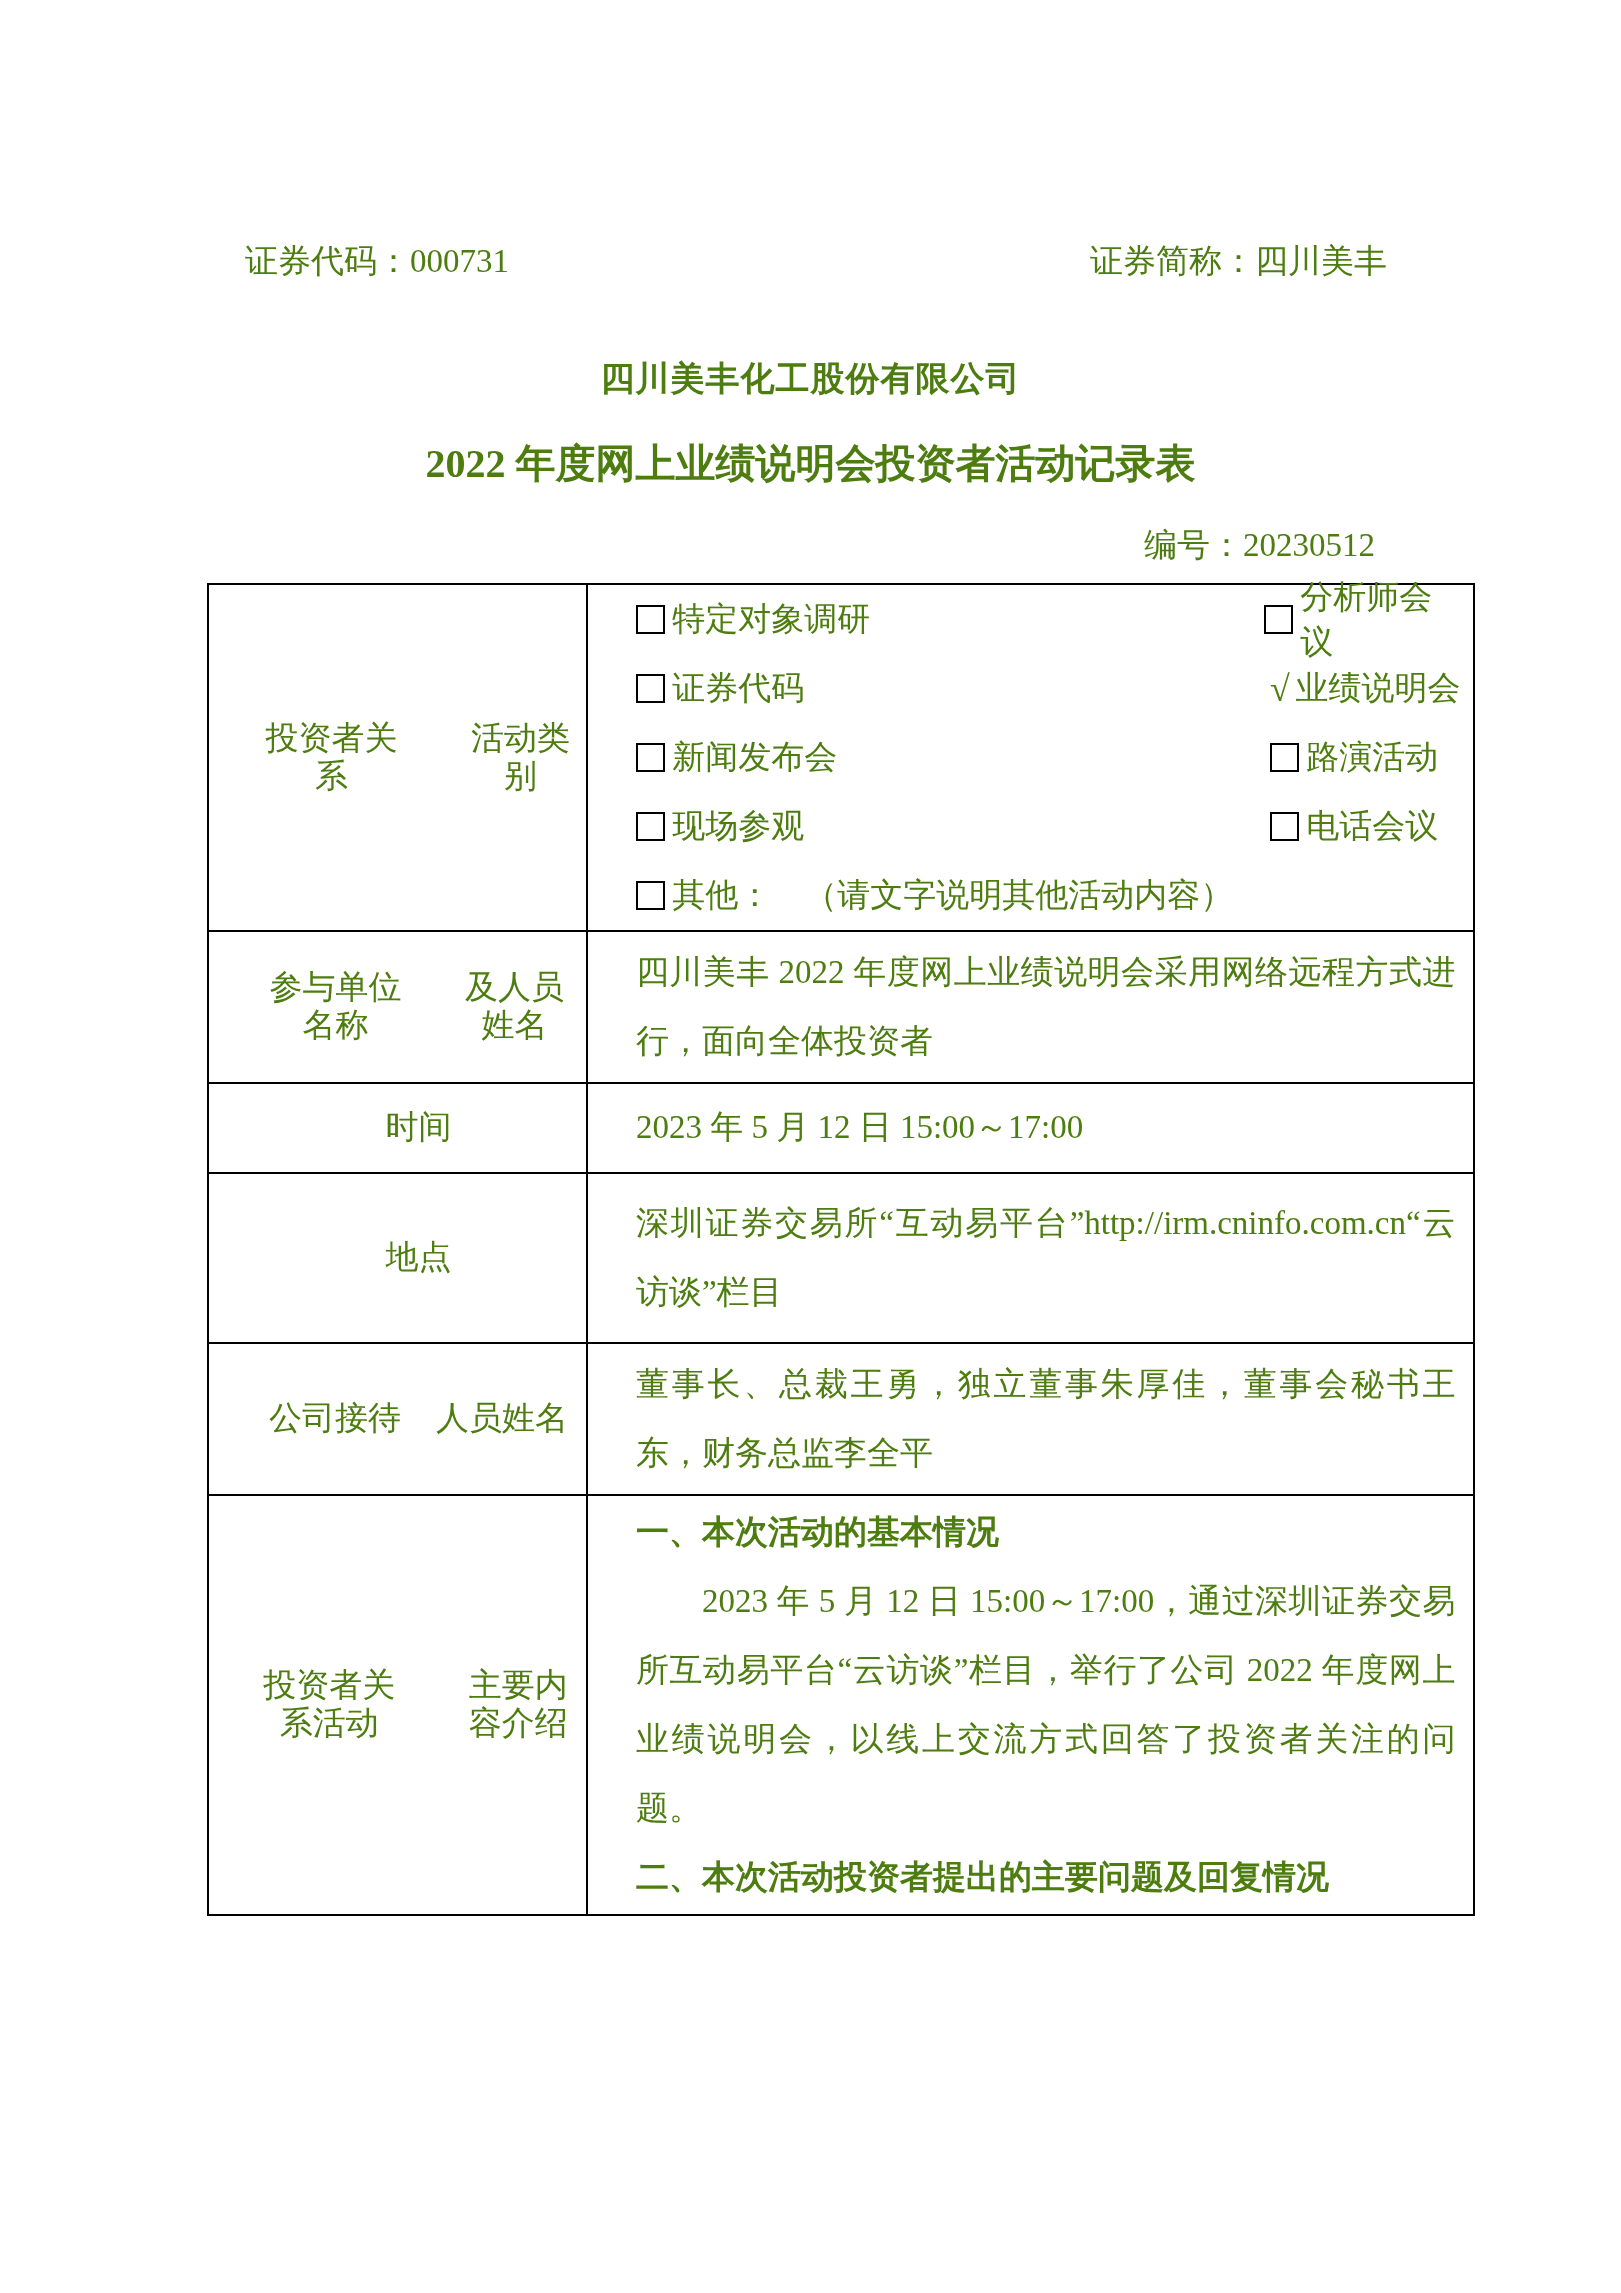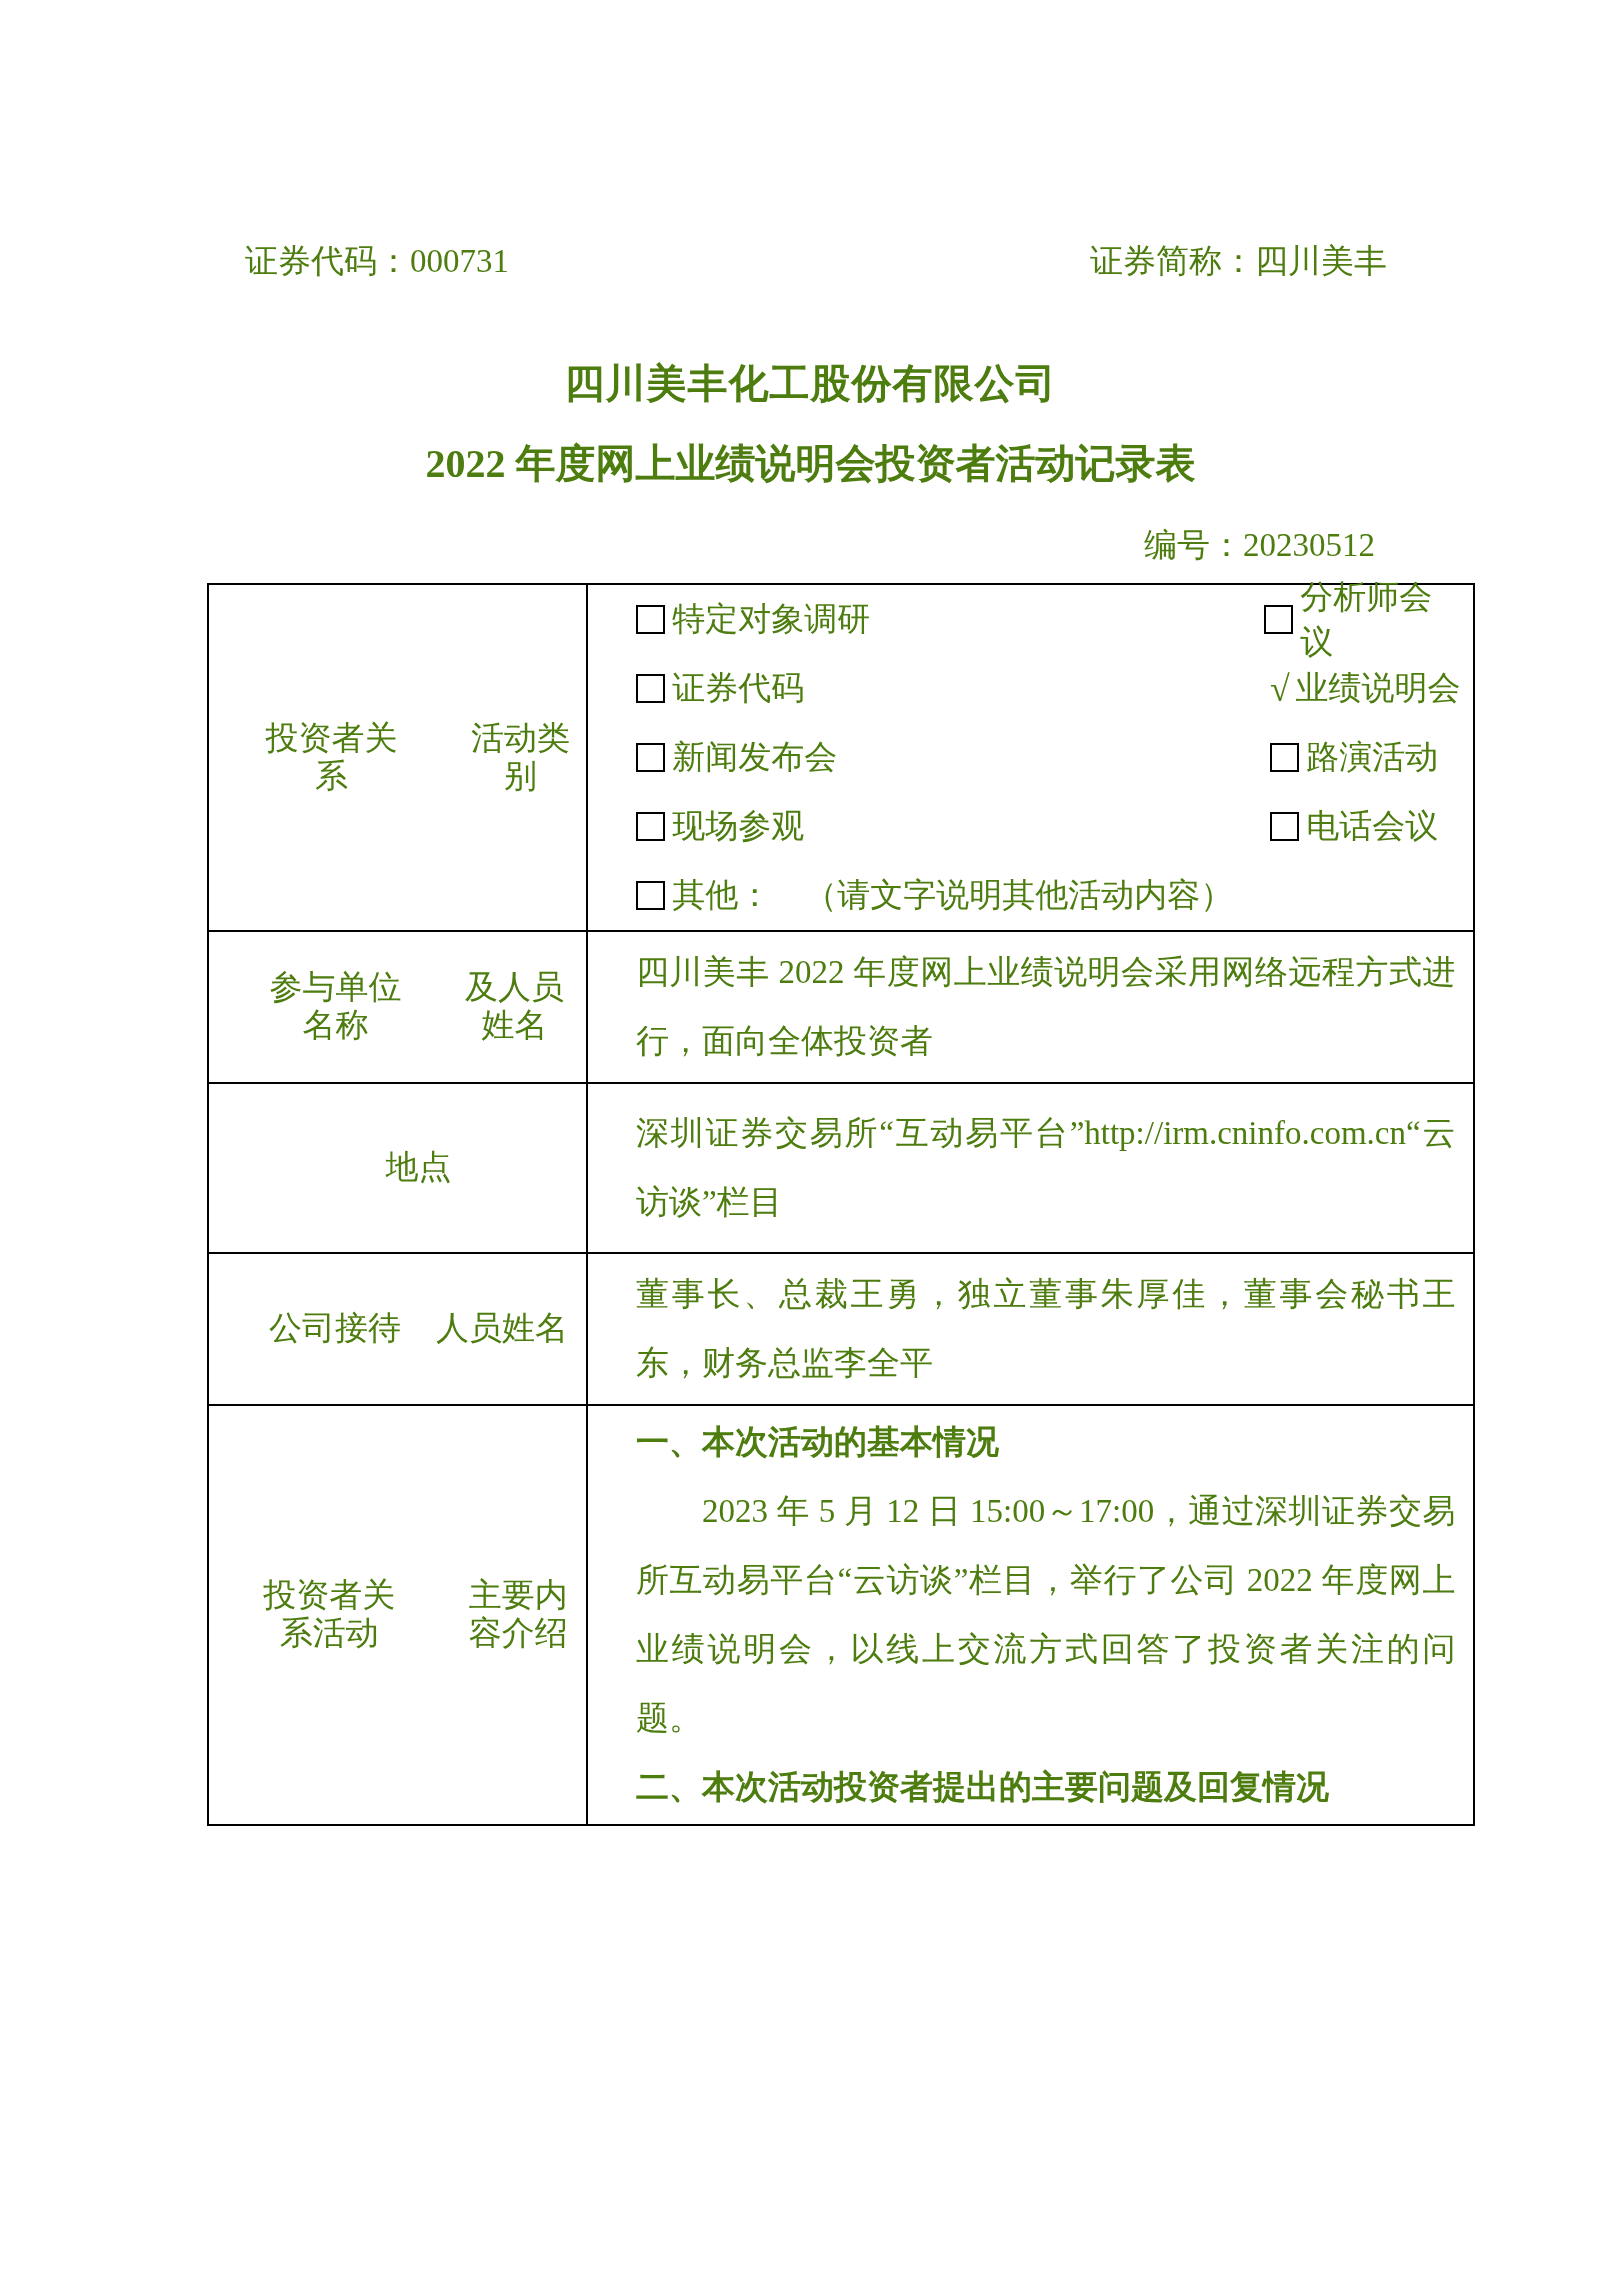--- a/index.html
+++ b/index.html
@@ -15,21 +15,21 @@
   
   .header-line {
     position:absolute; top:243px; left:245px; right:234px;
     display:flex; justify-content:space-between;
     font-size:33px; line-height:1.1;
   }
   
   .company-title {
     position:absolute; top:356px; left:0; width:100%;
     margin:0; text-align:center;
-    font-size:40px; font-weight:bold; letter-spacing:1px;
+    font-size:34px; font-weight:bold; letter-spacing:1px;
   }
   .doc-title {
     position:absolute; top:436px; left:0; width:100%;
     margin:0; text-align:center;
     font-size:40px; font-weight:bold;
   }
   .doc-number {
     position:absolute; top:523px; right:246px;
     font-size:33px;
   }
@@ -153,20 +153,28 @@
         <div class="label-stack">
           <span class="label-line">参与单位名称</span>
           <span class="label-line">及人员姓名</span>
         </div>
       </td>
       <td class="value-cell">
         <div class="value-text">四川美丰 2022 年度网上业绩说明会采用网络远程方式进行，面向全体投资者</div>
       </td>
     </tr>
 
+    <tr style="height:90px;">
+      <td class="label-cell">
+        <span class="label-line">时间</span>
+      </td>
+      <td class="value-cell">
+        <div class="value-text">2023 年 5 月 12 日 15:00～17:00</div>
+      </td>
+    </tr>
 
     <tr style="height:170px;">
       <td class="label-cell">
         <span class="label-line">地点</span>
       </td>
       <td class="value-cell">
         <div class="value-text break-all">深圳证券交易所“互动易平台”http://irm.cninfo.com.cn“云访谈”栏目</div>
       </td>
     </tr>
 

